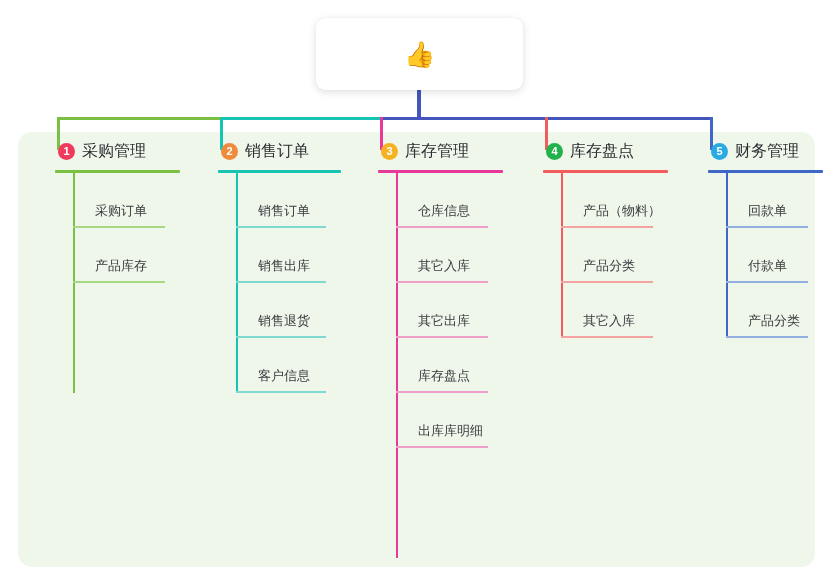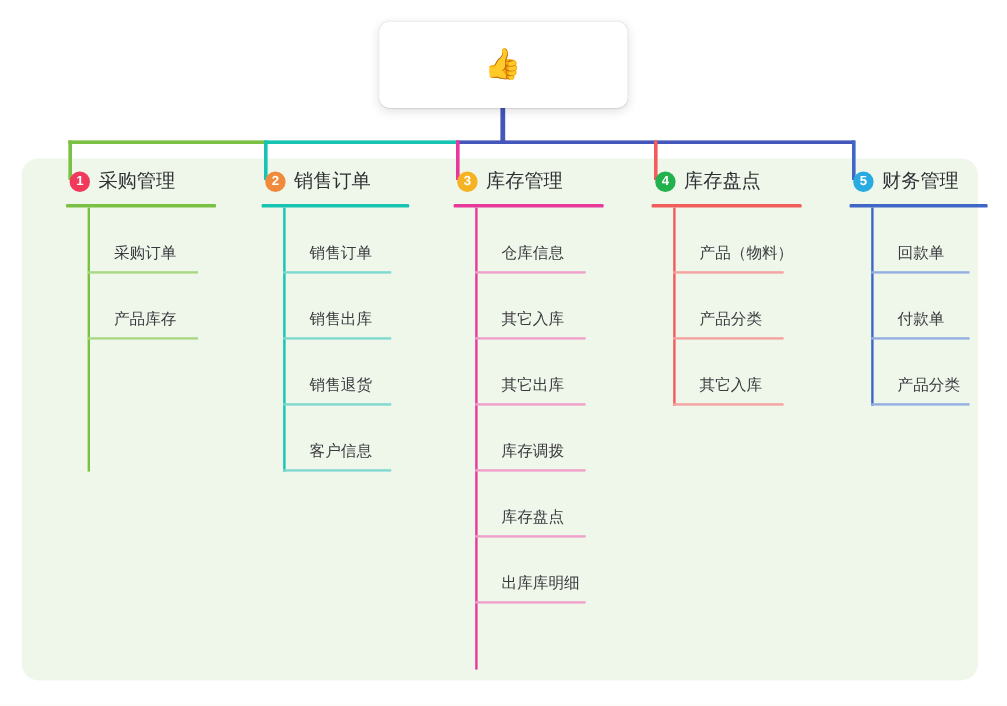--- a/index.html
+++ b/index.html
@@ -157,24 +157,20 @@
           </div>
           <div class="leaf">
             <span class="leaf-label">其它入库</span>
             <div class="leaf-rule" style="background: rgb(239, 160, 201); width: 92px;"></div>
           </div>
           <div class="leaf">
             <span class="leaf-label">其它出库</span>
             <div class="leaf-rule" style="background: rgb(239, 160, 201); width: 92px;"></div>
           </div>
           <div class="leaf">
-            <span class="leaf-label">库存调拨</span>
-            <div class="leaf-rule" style="background: rgb(239, 160, 201); width: 92px;"></div>
-          </div>
-          <div class="leaf">
             <span class="leaf-label">库存盘点</span>
             <div class="leaf-rule" style="background: rgb(239, 160, 201); width: 92px;"></div>
           </div>
           <div class="leaf">
             <span class="leaf-label">出库库明细</span>
             <div class="leaf-rule" style="background: rgb(239, 160, 201); width: 92px;"></div>
           </div>
         </div>
       </div>
       <div class="col" style="left: 510px; width: 150px;">

